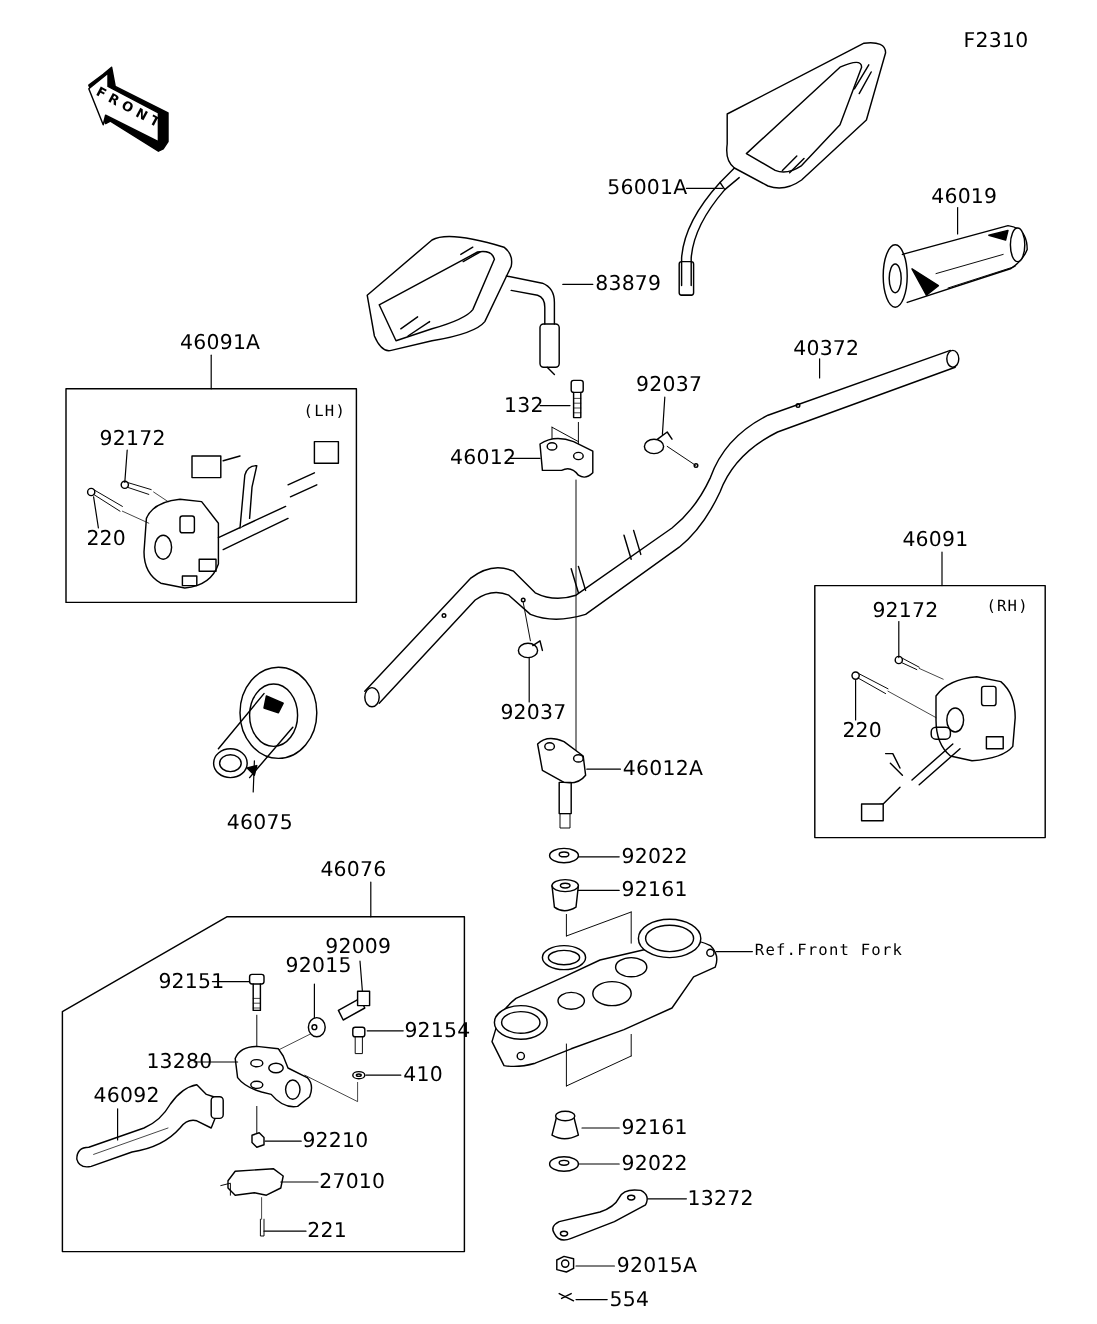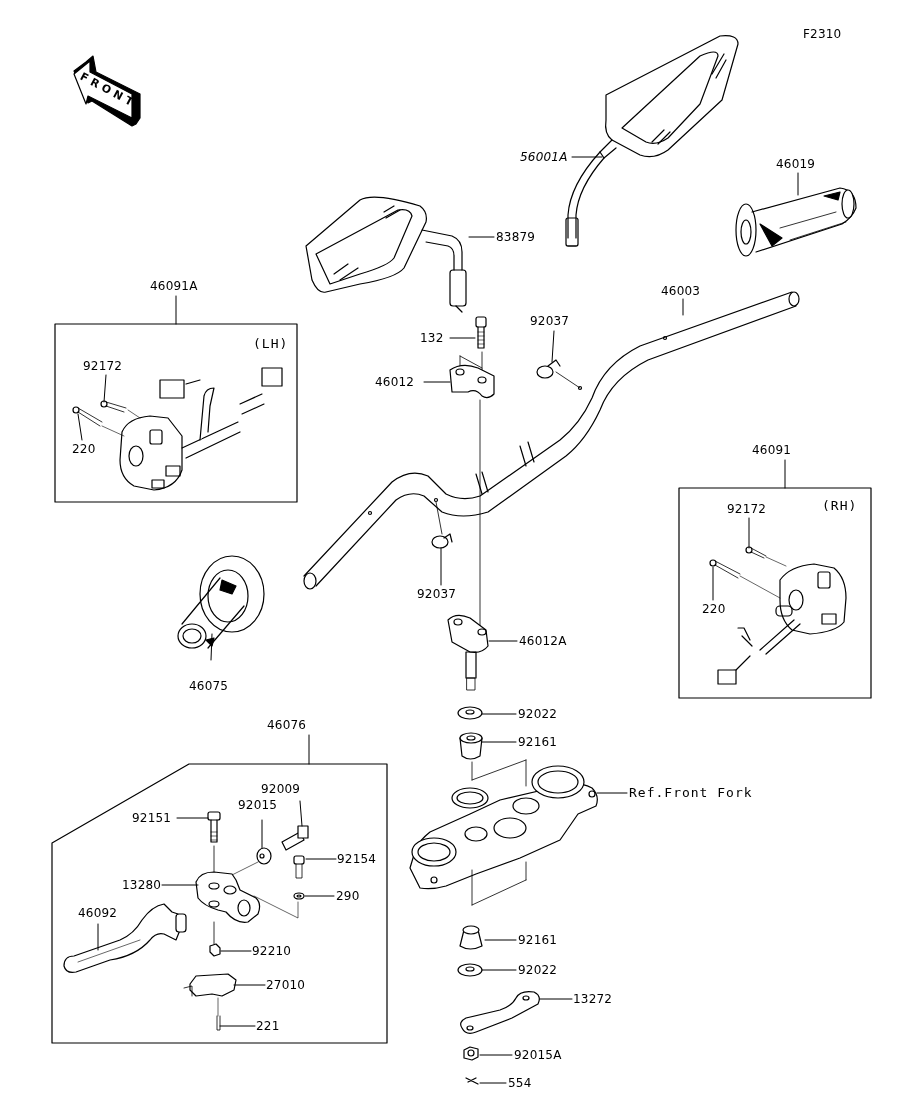--- a/index.html
+++ b/index.html
@@ -1,19 +1,19 @@
 <!DOCTYPE html>
 <html><head>
 <meta charset="utf-8">
 <style>
   html, body { margin: 0; padding: 0; background: #ffffff; }
   body { width: 914px; height: 1103px; position: relative; overflow: hidden;
          font-family: "DejaVu Sans", sans-serif; color: #000; }
   #diagram { position: absolute; left: 0; top: 0; }
-  .lbl { position: absolute; font-size: 12px; line-height: 14px; white-space: nowrap;
+  .lbl { position: absolute; font-size: 17px; line-height: 14px; white-space: nowrap;
          font-family: "DejaVu Sans", sans-serif; letter-spacing: 0.2px; }
   .mono { font-family: "DejaVu Sans Mono", monospace; font-size: 13px; letter-spacing: 1px; }
   .part { cursor: pointer; }
 </style>
 </head>
 <body>
 
 <svg id="diagram" width="914" height="1103" viewBox="0 0 914 1103" xmlns="http://www.w3.org/2000/svg" fill="none" stroke="#000" stroke-width="1.2" stroke-linejoin="round" stroke-linecap="round">
 
   <g>
@@ -300,24 +300,24 @@
 
 <div class="lbl" style="left:803px;top:27px;">F2310</div>
 <div class="lbl" style="left:84px;top:70px;font-weight:bold;font-size:11px;transform:rotate(28deg);transform-origin:left top;letter-spacing:4px;">FRONT</div>
 
 <div class="lbl" style="left:150px;top:279px;">46091A</div>
 <div class="lbl mono" style="left:253px;top:337px;">(LH)</div>
 <div class="lbl" style="left:752px;top:443px;">46091</div>
 <div class="lbl mono" style="left:822px;top:499px;">(RH)</div>
 <div class="lbl" style="left:267px;top:718px;">46076</div>
 
-<div class="lbl" style="left:520px;top:150px;font-style:italic;">56001A</div>
+<div class="lbl" style="left:506px;top:150px;">56001A</div>
 <div class="lbl" style="left:496px;top:230px;">83879</div>
 <div class="lbl" style="left:776px;top:157px;">46019</div>
-<div class="lbl" style="left:661px;top:284px;">46003</div>
+<div class="lbl" style="left:661px;top:284px;">40372</div>
 <div class="lbl" style="left:420px;top:331px;">132</div>
 <div class="lbl" style="left:375px;top:375px;">46012</div>
 <div class="lbl" style="left:530px;top:314px;">92037</div>
 <div class="lbl" style="left:417px;top:587px;">92037</div>
 <div class="lbl" style="left:83px;top:359px;">92172</div>
 <div class="lbl" style="left:72px;top:442px;">220</div>
 <div class="lbl" style="left:727px;top:502px;">92172</div>
 <div class="lbl" style="left:702px;top:602px;">220</div>
 <div class="lbl" style="left:189px;top:663px;margin-top:16px;">46075</div>
 <div class="lbl" style="left:519px;top:634px;">46012A</div>
@@ -325,20 +325,20 @@
 <div class="lbl" style="left:518px;top:735px;">92161</div>
 <div class="lbl mono" style="left:629px;top:786px;">Ref.Front Fork</div>
 <div class="lbl" style="left:518px;top:933px;">92161</div>
 <div class="lbl" style="left:518px;top:963px;">92022</div>
 <div class="lbl" style="left:573px;top:992px;">13272</div>
 <div class="lbl" style="left:514px;top:1048px;">92015A</div>
 <div class="lbl" style="left:508px;top:1076px;">554</div>
 
 <div class="lbl" style="left:132px;top:811px;">92151</div>
 <div class="lbl" style="left:238px;top:798px;">92015</div>
-<div class="lbl" style="left:261px;top:782px;">92009</div>
+<div class="lbl" style="left:271px;top:782px;">92009</div>
 <div class="lbl" style="left:337px;top:852px;">92154</div>
 <div class="lbl" style="left:122px;top:878px;">13280</div>
-<div class="lbl" style="left:336px;top:889px;">290</div>
+<div class="lbl" style="left:336px;top:889px;">410</div>
 <div class="lbl" style="left:78px;top:906px;">46092</div>
 <div class="lbl" style="left:252px;top:944px;">92210</div>
 <div class="lbl" style="left:266px;top:978px;">27010</div>
 <div class="lbl" style="left:256px;top:1019px;">221</div>
 
 </body></html>

